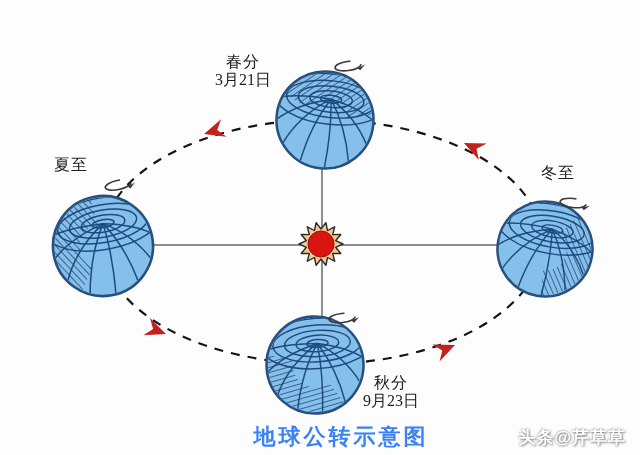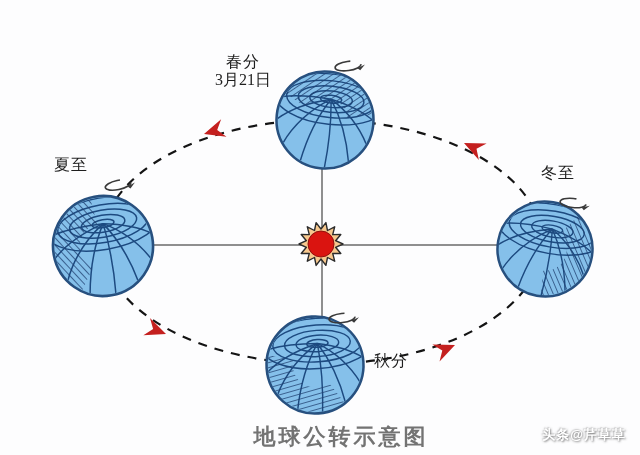--- a/index.html
+++ b/index.html
@@ -10,26 +10,26 @@
   .stage svg{position:absolute;left:0;top:0;}
   .label{
     position:absolute;width:90px;text-align:center;color:#1e1e1e;
     font-family:"Liberation Serif","DejaVu Serif",serif;
     font-size:16px;line-height:18px;letter-spacing:1px;white-space:nowrap;
   }
   .label .date{letter-spacing:0;}
   .label-winter{width:110px;}
   .diagram-title{
     position:absolute;left:211px;top:422px;width:260px;text-align:center;
-    color:#737373;font-size:22px;font-weight:bold;letter-spacing:3px;
+    color:#3b82f6;font-size:22px;font-weight:bold;letter-spacing:3px;
     font-family:"Liberation Sans","DejaVu Sans",sans-serif;
   }
   .watermark{
     position:absolute;right:14px;top:426px;
-    color:#ffffff;font-size:13px;font-weight:bold;letter-spacing:1px;
+    color:#ffffff;font-size:17px;font-weight:bold;letter-spacing:1px;
     text-shadow:1px 1px 2px rgba(60,60,60,.55), -1px -1px 1px rgba(120,120,120,.25), 0 0 3px rgba(90,90,90,.35);
     font-family:"Liberation Sans","DejaVu Sans",sans-serif;
   }
   .crescent{fill:none;stroke:url(#hatch);stroke-width:30;}
 </style>
 </head>
 <body>
 
 <div class="stage">
 
@@ -115,19 +115,20 @@
   <div class="label" style="left:198px;top:53px;">
     <div class="season">春分</div>
     <div class="date">3月21日</div>
   </div>
   <div class="label" style="left:26px;top:156px;text-align:center;">
     <div class="season">夏至</div>
   </div>
   <div class="label label-winter" style="left:503px;top:152px;margin-top:12px;">
     <div class="season">冬至</div>
   </div>
-  <div class="label" style="left:346px;top:352px;">
+  <div class="label" style="left:346px;top:374px;">
     <div class="season">秋分</div>
+    <div class="date">9月23日</div>
   </div>
 
   <div class="diagram-title">地球公转示意图</div>
   <div class="watermark">头条@芹草草</div>
 </div>
 
 </body></html>

